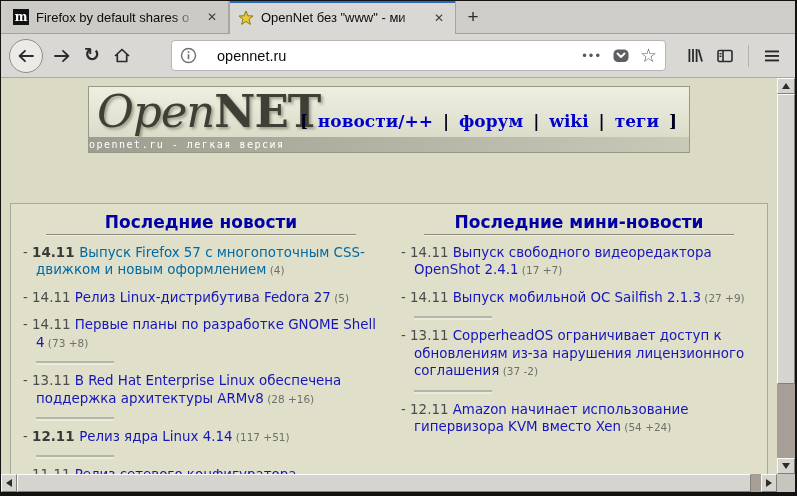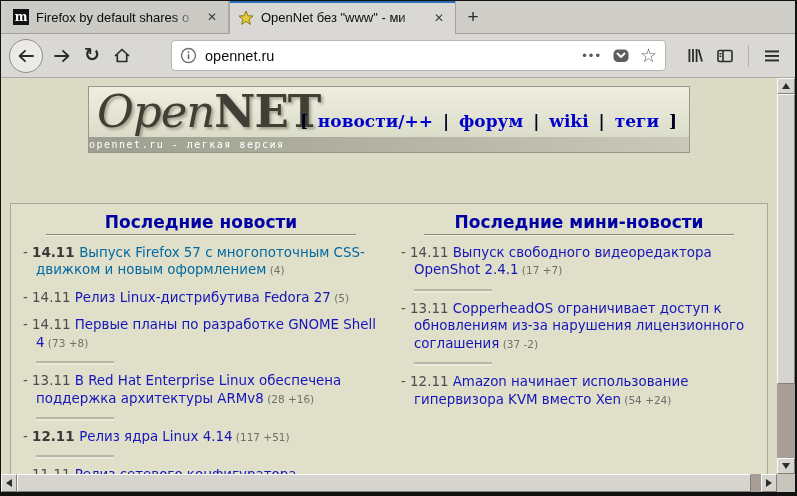--- a/index.html
+++ b/index.html
@@ -30,21 +30,21 @@
            display:flex;align-items:center;padding:0 8px;}
   .tbtn{width:30px;height:30px;display:flex;align-items:center;justify-content:center;
         color:#2b2b2b;cursor:pointer;flex:0 0 auto;}
   .back-circle{width:32px;height:32px;border-radius:50%;border:1px solid #8e8d89;background:#eceae7;
                display:flex;align-items:center;justify-content:center;cursor:pointer;flex:0 0 auto;
                margin-right:4px;}
   .reload-glyph{font-size:19px;font-weight:bold;line-height:1;transform:translateY(-1px);}
   .spacer{width:34px;flex:0 0 auto;}
   .urlbar{flex:1 1 auto;height:29px;background:#fff;border:1px solid #b7b6b1;border-radius:4px;
           display:flex;align-items:center;padding:0 8px;margin-right:14px;cursor:text;}
-  .url-text{flex:1;font-size:14.5px;color:#0c0c0d;margin-left:8px;}
+  .url-text{flex:1;font-size:14.5px;color:#0c0c0d;margin-left:20px;}
   .dots{font-size:13px;color:#57575c;letter-spacing:2px;margin-right:10px;cursor:pointer;}
   .star-glyph{font-size:19px;color:#57575c;cursor:pointer;line-height:1;}
   .sepline{width:1px;height:22px;background:#b3b2ad;margin:0 8px;flex:0 0 auto;}
   svg.icon{display:block;}
   
   .viewport{position:absolute;left:1px;top:78px;width:776px;height:396px;overflow:hidden;
             background:#dadac5;font-family:"DejaVu Sans",sans-serif;}
   .band{width:602px;height:67px;margin:8px auto 0;position:relative;border:1px solid #98988a;
         background:linear-gradient(#efefe0,#d6d6c4);box-sizing:border-box;}
   .logo{position:absolute;left:8px;top:-4px;font-family:"DejaVu Serif","Liberation Serif",serif;
@@ -216,20 +216,21 @@
             <div class="news-item"><span class="dash">- </span><span class="date bold">12.11 </span><a class="news-link">Релиз ядра Linux 4.14</a><span class="count"> (117 +51)</span></div>
             <div class="divider"></div>
             <div class="news-item"><span class="dash">- </span><span class="date">11.11 </span><a class="news-link">Релиз сетевого конфигуратора</a></div>
           </div>
       </div>
       <div class="col">
         <div class="col-title">Последние мини-новости</div>
         <hr class="rule">
         <div>
             <div class="news-item"><span class="dash">- </span><span class="date">14.11 </span><a class="news-link">Выпуск свободного видеоредактора OpenShot 2.4.1</a><span class="count"> (17 +7)</span></div>
+            <div class="news-item"><span class="dash">- </span><span class="date">14.11 </span><a class="news-link">Выпуск мобильной ОС Sailfish 2.1.3</a><span class="count"> (27 +9)</span></div>
             <div class="divider"></div>
             <div class="news-item"><span class="dash">- </span><span class="date">13.11 </span><a class="news-link">CopperheadOS ограничивает доступ к обновлениям из-за нарушения лицензионного соглашения</a><span class="count"> (37 -2)</span></div>
             <div class="divider"></div>
             <div class="news-item"><span class="dash">- </span><span class="date">12.11 </span><a class="news-link">Amazon начинает использование гипервизора KVM вместо Xen</a><span class="count"> (54 +24)</span></div>
           </div>
       </div>
     </div>
   </div>
 
   <div class="vscroll">

